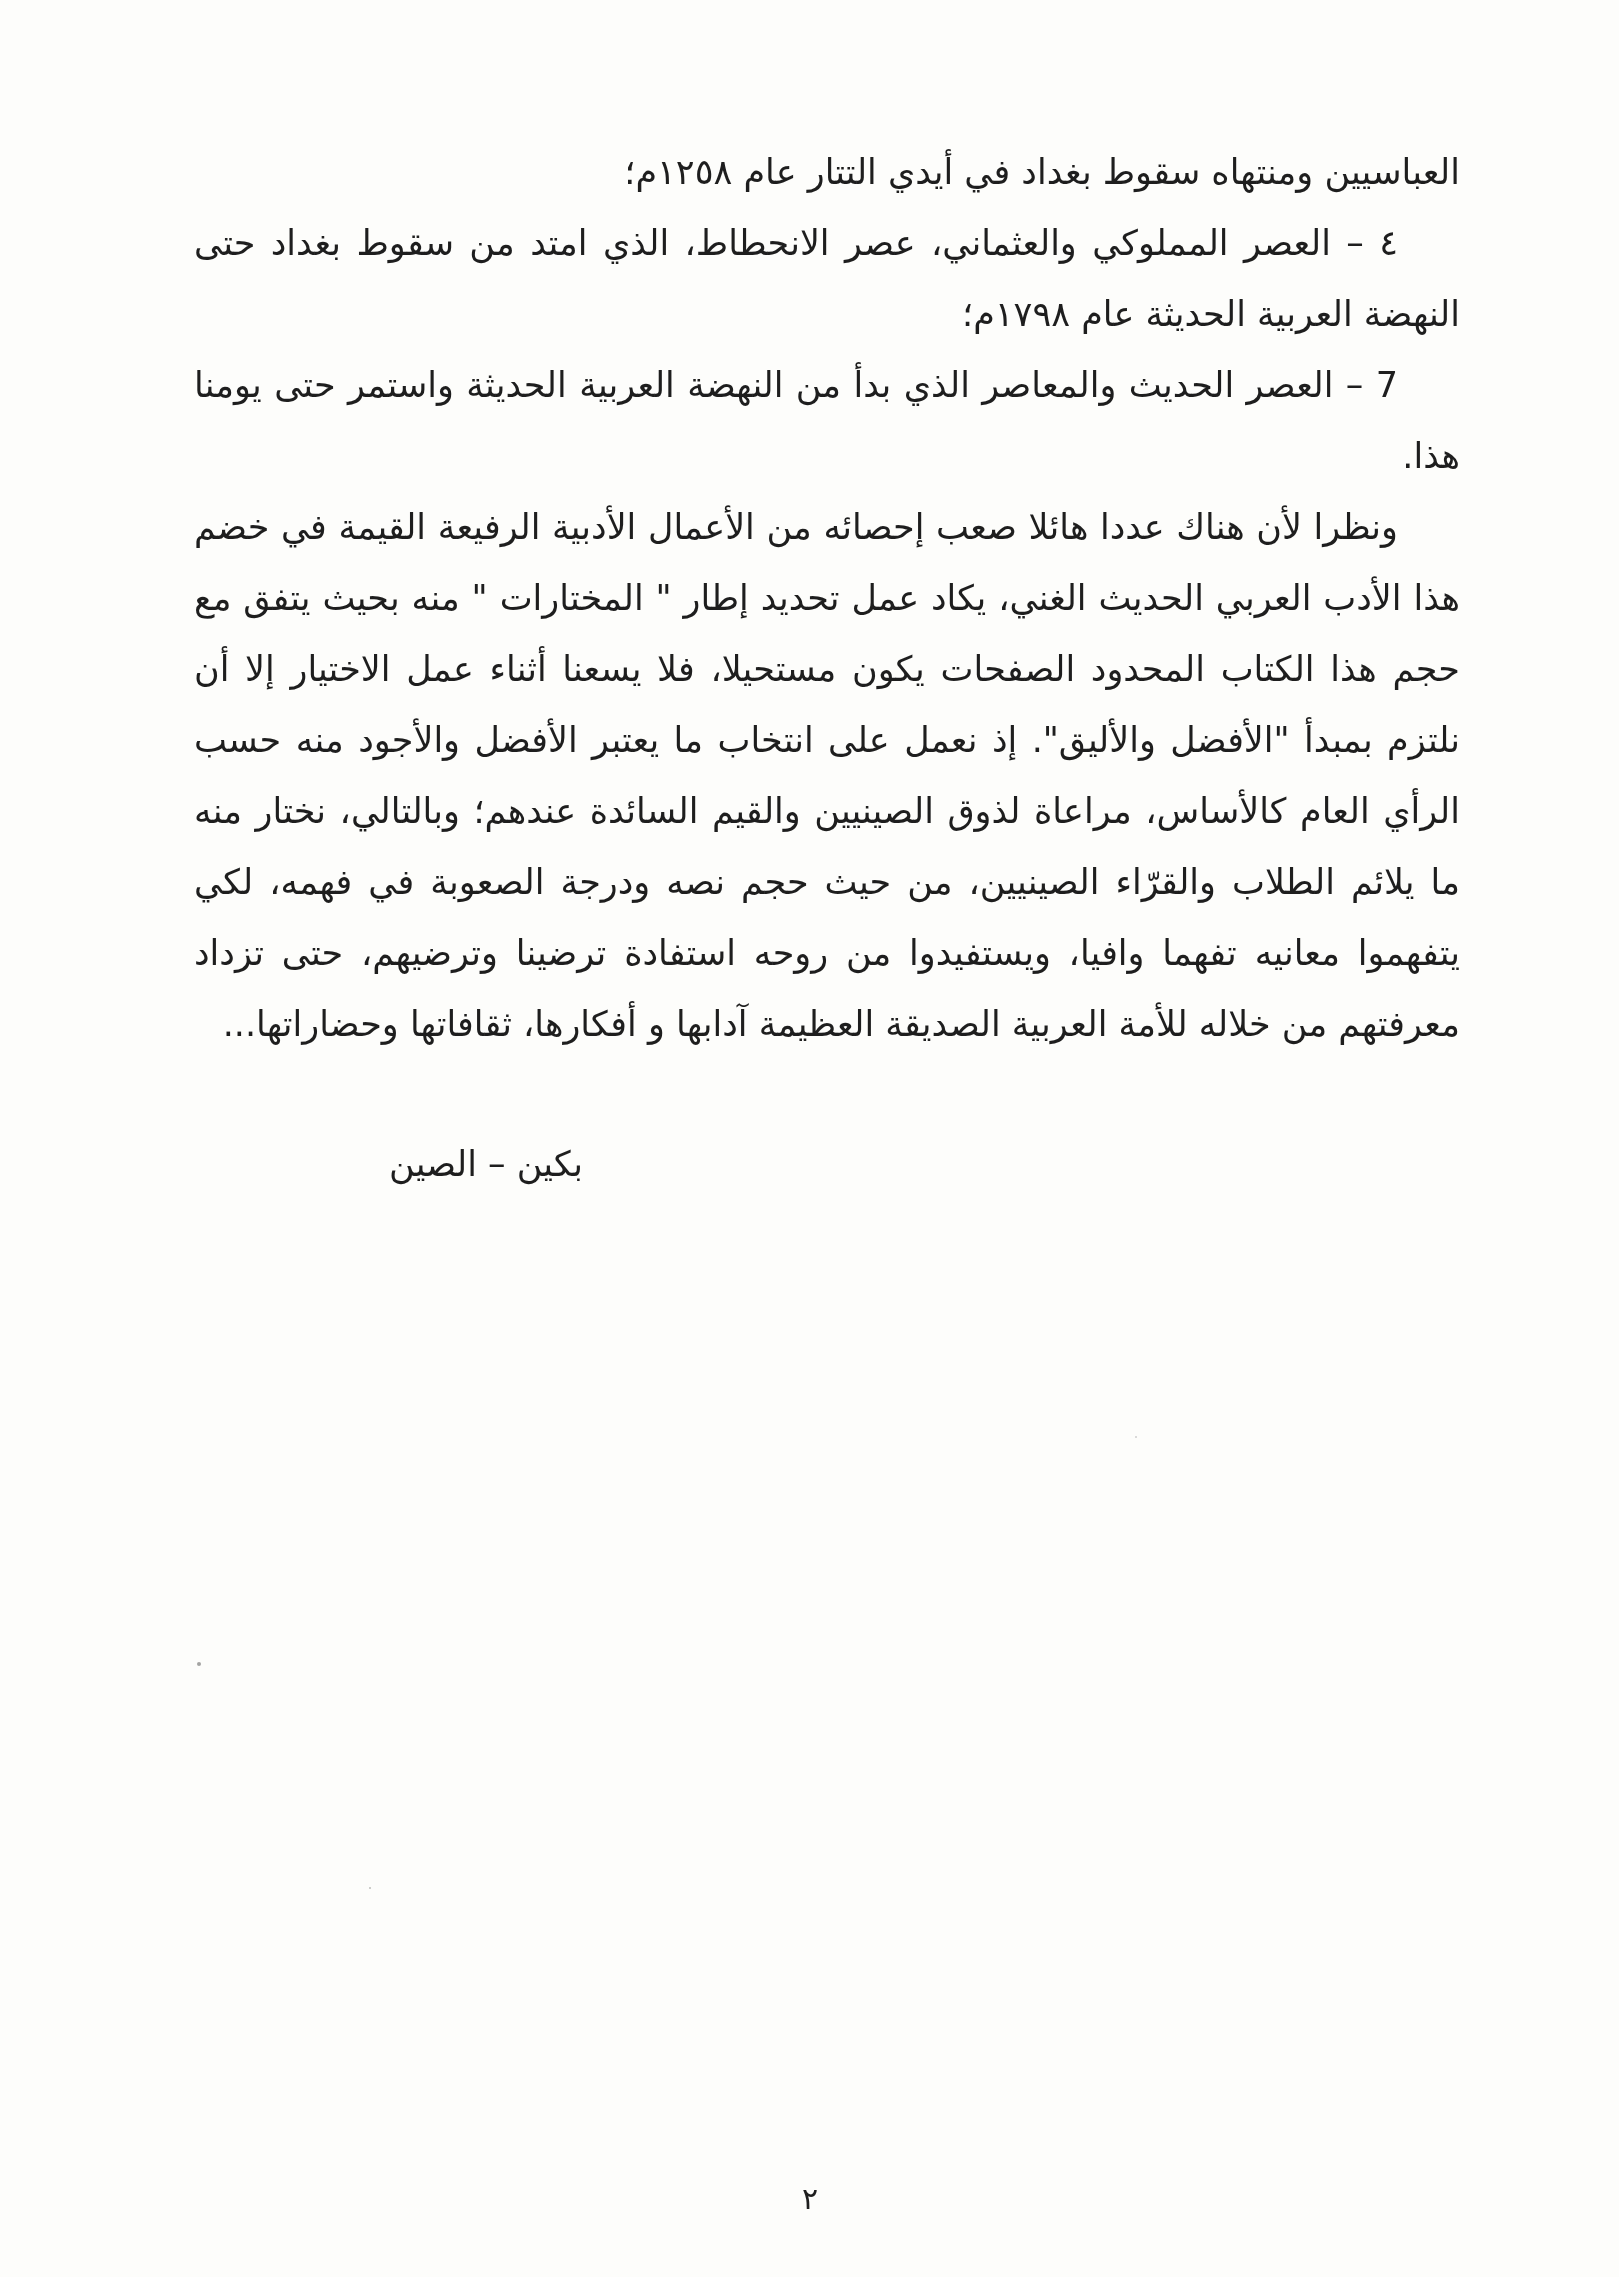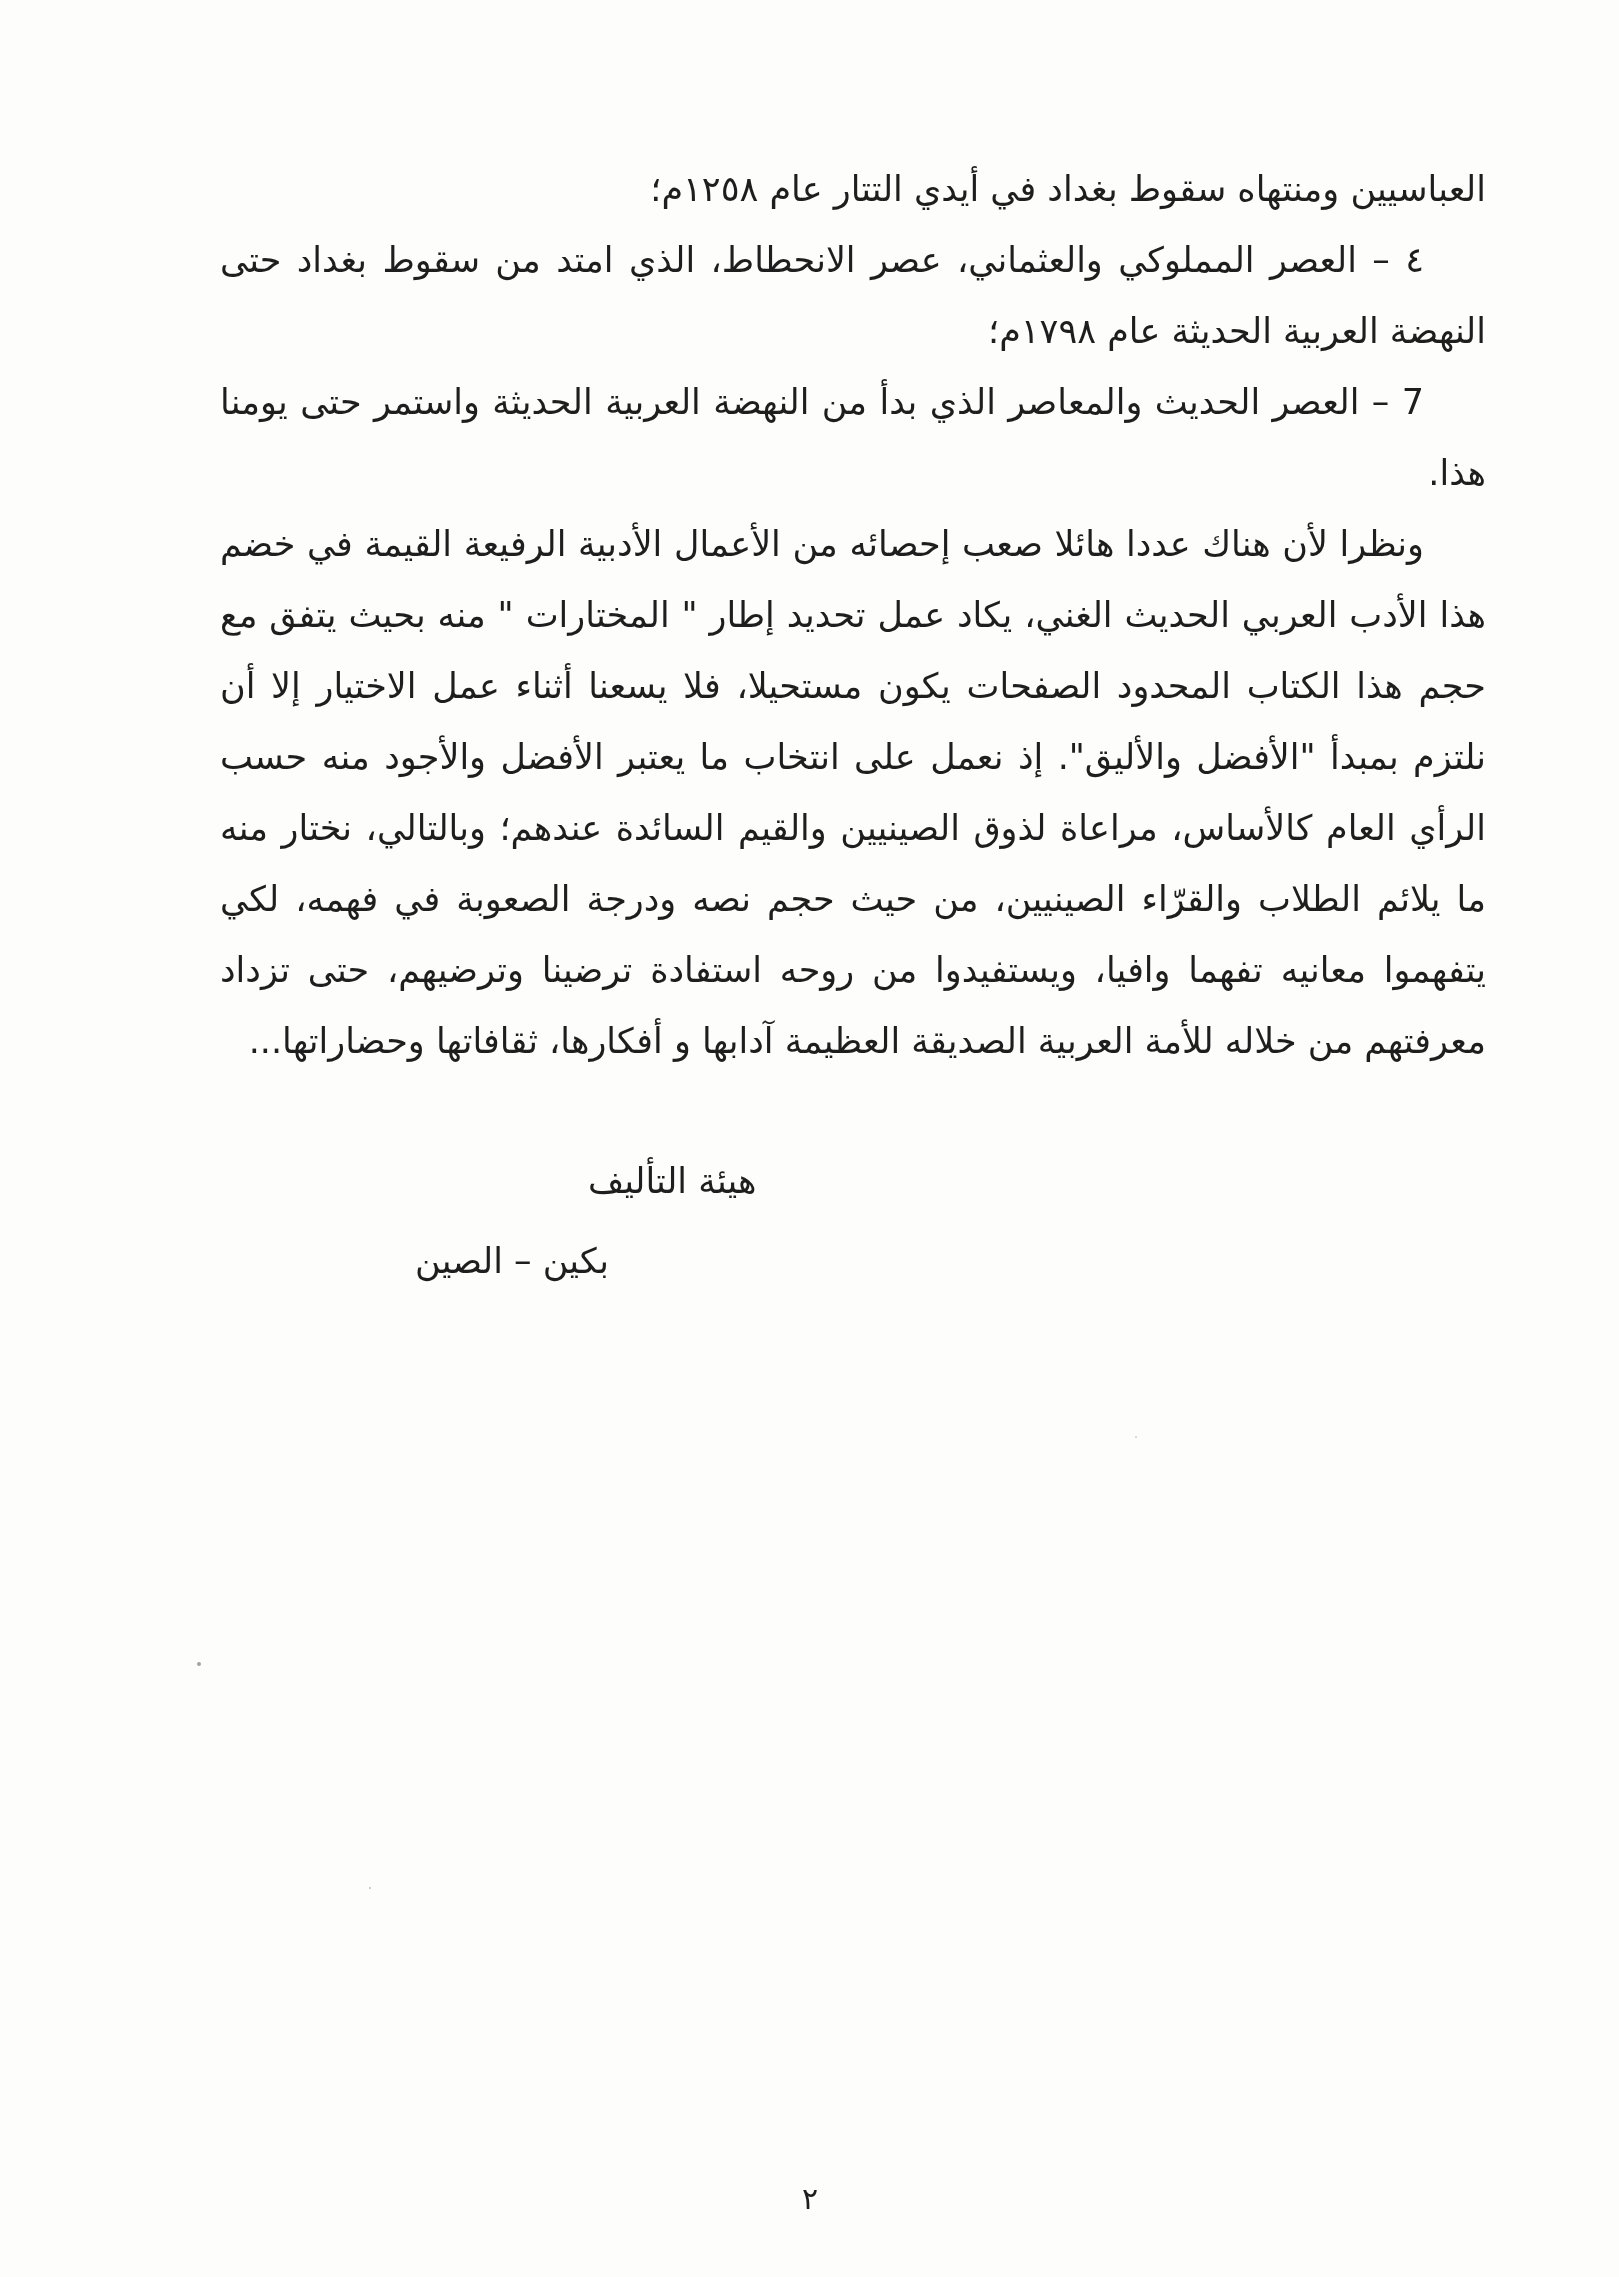--- a/index.html
+++ b/index.html
@@ -11,29 +11,28 @@
     position: relative;
     width: 1620px;
     height: 2278px;
     background: #fdfdfb;
     overflow: hidden;
     font-family: "DejaVu Sans", sans-serif;
     color: #1e1e1e;
   }
   .content {
     position: absolute;
-    top: 154px;
+    top: 137px;
     left: 194px;
     width: 1266px;
     direction: rtl;
     font-size: 35px;
     line-height: 71px;
     text-align: justify;
     text-justify: inter-word;
-    margin-left: 26px;
   }
   .cont-line {
     text-align: right;
     margin: 0;
   }
   .list-item, .para {
     margin: 0;
     text-indent: 62px;
     text-align: justify;
   }
@@ -81,21 +80,20 @@
     <p class="cont-line">العباسيين ومنتهاه سقوط بغداد في أيدي التتار عام ١٢٥٨م؛</p>
 
     <p class="list-item">٤ – العصر المملوكي والعثماني، عصر الانحطاط، الذي امتد من سقوط بغداد حتى النهضة العربية الحديثة عام ١٧٩٨م؛</p>
 
     <p class="list-item">7 – العصر الحديث والمعاصر الذي بدأ من النهضة العربية الحديثة واستمر حتى يومنا هذا.</p>
 
     <p class="para">ونظرا لأن هناك عددا هائلا صعب إحصائه من الأعمال الأدبية الرفيعة القيمة في خضم هذا الأدب العربي الحديث الغني، يكاد عمل تحديد إطار " المختارات " منه بحيث يتفق مع حجم هذا الكتاب المحدود الصفحات يكون مستحيلا، فلا يسعنا أثناء عمل الاختيار إلا أن نلتزم بمبدأ "الأفضل والأليق". إذ نعمل على انتخاب ما يعتبر الأفضل والأجود منه حسب الرأي العام كالأساس، مراعاة لذوق الصينيين والقيم السائدة عندهم؛ وبالتالي، نختار منه ما يلائم الطلاب والقرّاء الصينيين، من حيث حجم نصه ودرجة الصعوبة في فهمه، لكي يتفهموا معانيه تفهما وافيا، ويستفيدوا من روحه استفادة ترضينا وترضيهم، حتى تزداد معرفتهم من خلاله للأمة العربية الصديقة العظيمة آدابها و أفكارها، ثقافاتها وحضاراتها...</p>
 
 
     <div class="signature">
-      <div class="sig-line sig-committee">هيئة التأليف</div>
       <div class="sig-line sig-place">بكين – الصين</div>
     </div>
 
   </div>
 
   <div class="page-number">٢</div>
 
   <div class="scan-speck"></div>
 
 </div>

